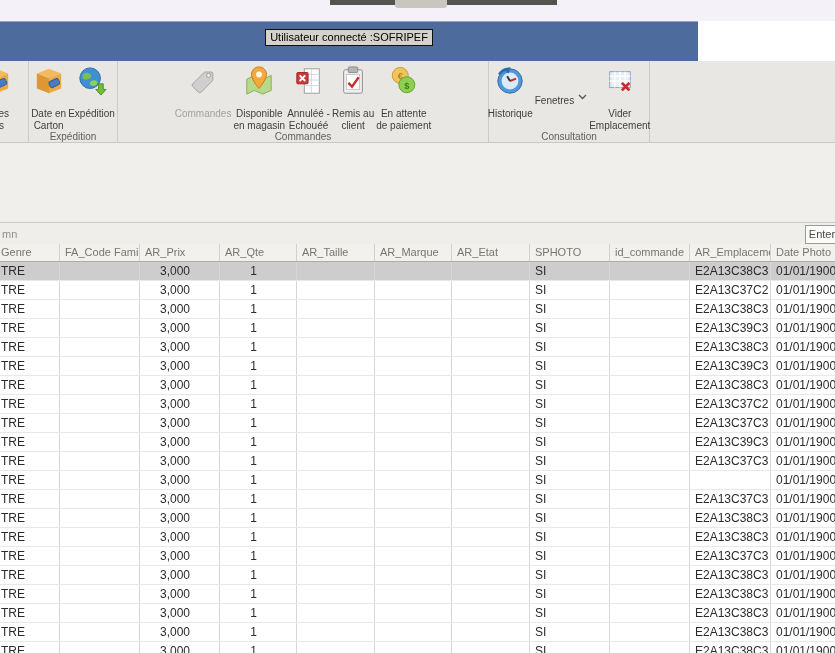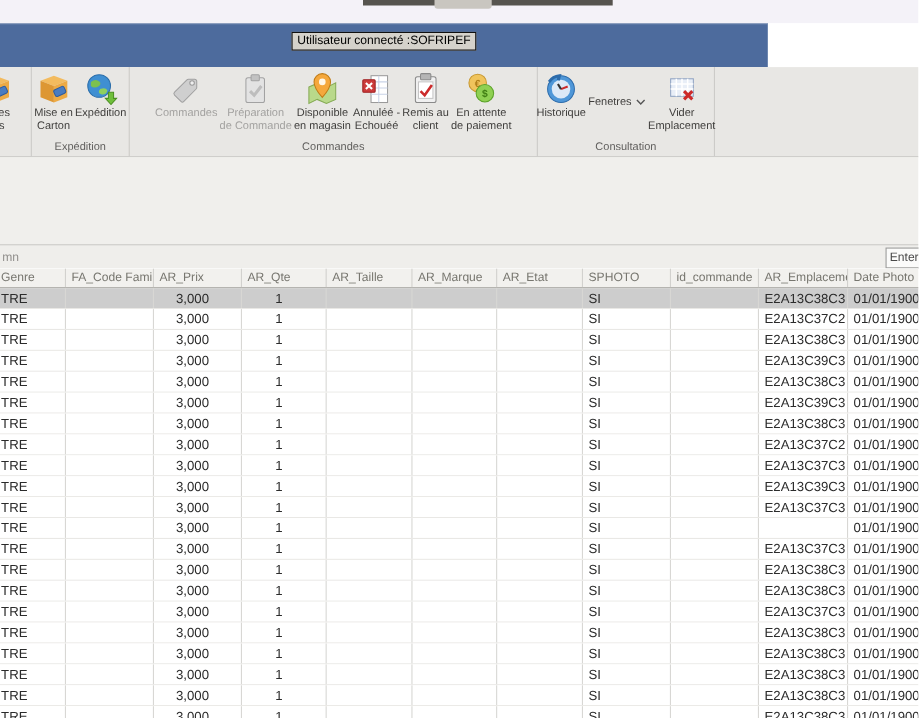--- a/index.html
+++ b/index.html
@@ -16,21 +16,21 @@
          font-size:11px;line-height:14px;padding:0 4px;color:#000;white-space:nowrap;}
   
   .ribbon{position:absolute;top:61px;left:0;width:835px;height:82px;background:#e8e7e4;
           border-bottom:1px solid #c9c8c5;display:flex;box-sizing:border-box;}
   .rgroup{height:100%;display:flex;flex-direction:column;border-right:1px solid #cccbc8;box-sizing:border-box;flex:none;}
   .rgroup.nofill{border-right:none;flex:1;}
   .rbuttons{flex:1;display:flex;align-items:flex-start;justify-content:center;}
   .rbtn{display:flex;flex-direction:column;align-items:center;padding:5px 1px 0 1px;cursor:default;}
   .ricon{width:30px;height:30px;display:block;}
   .ricon svg{display:block;}
-  .rlabel{font-size:10px;line-height:11.5px;text-align:center;color:#3f3e3c;margin-top:1px;white-space:nowrap;}
+  .rlabel{font-size:10px;line-height:11.5px;text-align:center;color:#3f3e3c;margin-top:12px;white-space:nowrap;}
   .rlabel span{display:block;}
   .rbtn.disabled .rlabel{color:#a3a2a0;}
   .rbtn.compact{justify-content:center;padding-top:22px;flex-direction:row;align-items:center;gap:4px;}
   .rgroup-label{font-size:10px;color:#605f5d;text-align:center;height:14px;line-height:12px;}
   
   .midpanel{position:absolute;top:143px;left:0;width:835px;height:79px;background:#f0efec;}
   
   .filterbar{position:absolute;top:222px;left:0;width:835px;height:22px;background:#efeeeb;
              border-top:1px solid #cbcac7;box-sizing:border-box;}
   .filter-text{position:absolute;left:2px;top:5px;font-size:11px;color:#918f8c;}
@@ -88,21 +88,21 @@
       <div class="rbtn">
         <span class="ricon">
           <svg viewBox="0 0 32 32" width="30" height="30">
               <polygon points="16,3 29,8 16,13 3,8" fill="#f3bb5e"></polygon>
               <polygon points="3,8 16,13 16,29 3,24" fill="#dd9733"></polygon>
               <polygon points="29,8 16,13 16,29 29,24" fill="#edaa44"></polygon>
               <rect x="16" y="15" width="11" height="7" rx="2" fill="#4a7cc0" stroke="#2f5d9e" transform="rotate(-25 21 18)"></rect>
             </svg>
         </span>
         <span class="rlabel">
-          <span>Mise en</span>
+          <span>Date en</span>
           <span>Carton</span>
         </span>
       </div>
       <div class="rbtn">
         <span class="ricon">
           <svg viewBox="0 0 32 32" width="30" height="30">
               <circle cx="14" cy="13" r="11" fill="#3f8fd2" stroke="#2a6daa"></circle>
               <path d="M6 9 q4 -3 7 -1 q4 2 1 5 q-5 3 -8 0 z" fill="#7cc14f"></path>
               <path d="M15 16 q5 -2 7 1 q-1 5 -6 4 q-4 -1 -1 -5 z" fill="#8ed05e"></path>
               <polygon points="23,19 23,25 20,25 25.5,31 31,25 28,25 28,19" fill="#6fbf3a" stroke="#4a8f20"></polygon>
@@ -122,33 +122,20 @@
       <div class="rbtn disabled">
         <span class="ricon">
           <svg viewBox="0 0 32 32" width="30" height="30">
               <path d="M5 19 L17 7 a2 2 0 0 1 1.5 -0.6 h6 a2 2 0 0 1 2 2 v6 a2 2 0 0 1 -0.6 1.5 L14 28 a2 2 0 0 1 -2.8 0 L5 21.8 a2 2 0 0 1 0 -2.8 z" fill="#cfcfcf" stroke="#a0a0a0"></path>
               <circle cx="22" cy="10" r="2.2" fill="#efefef" stroke="#9a9a9a"></circle>
             </svg>
         </span>
         <span class="rlabel">
           <span>Commandes</span>
           <span></span>
-        </span>
-      </div>
-      <div class="rbtn disabled">
-        <span class="ricon">
-          <svg viewBox="0 0 32 32" width="30" height="30">
-              <rect x="7" y="5" width="18" height="24" rx="2" fill="#e3e3e3" stroke="#a2a2a2"></rect>
-              <rect x="12" y="2" width="8" height="6" rx="1" fill="#c2c2c2" stroke="#a2a2a2"></rect>
-              <path d="M11 18 l4 4 7 -9" stroke="#bdbdbd" stroke-width="3" fill="none"></path>
-            </svg>
-        </span>
-        <span class="rlabel">
-          <span>Préparation</span>
-          <span>de Commande</span>
         </span>
       </div>
       <div class="rbtn">
         <span class="ricon">
           <svg viewBox="0 0 32 32" width="30" height="30">
               <polygon points="3,14 12,10 21,14 29,10 29,26 20,30 11,26 3,30" fill="#b9d98a" stroke="#85ab55"></polygon>
               <path d="M16 1 c-4.5 0 -8 3.5 -8 8 c0 6 8 15 8 15 s8 -9 8 -15 c0 -4.5 -3.5 -8 -8 -8 z" fill="#f5a83c" stroke="#c07b15"></path>
               <circle cx="16" cy="9" r="3.2" fill="#fff7e8"></circle>
             </svg>
         </span>

